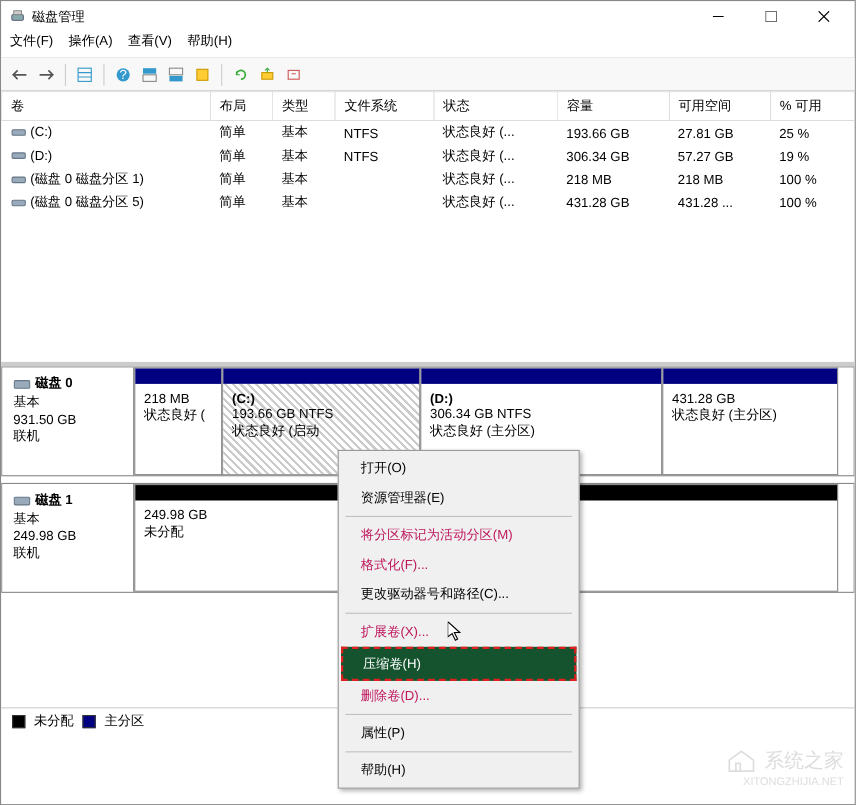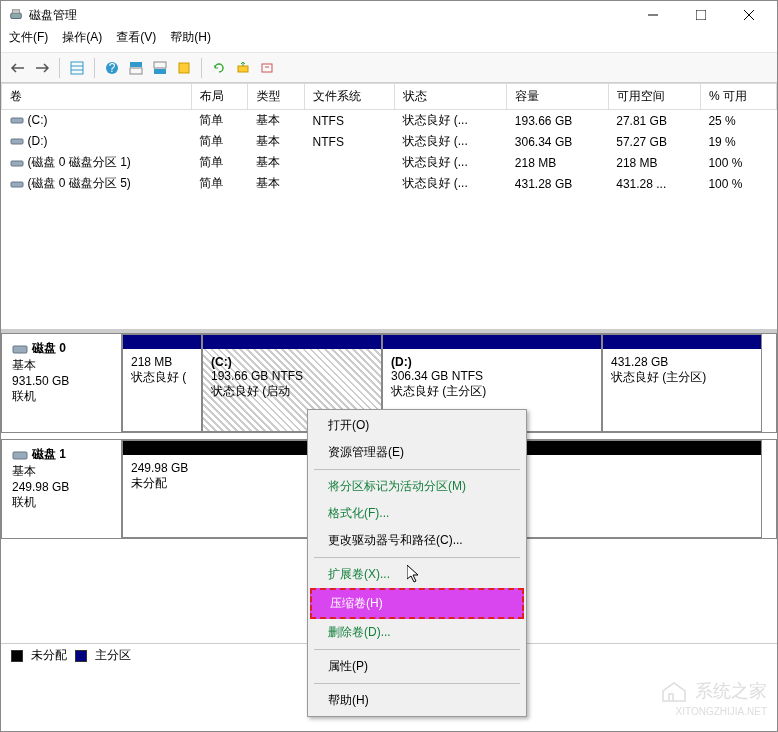--- a/index.html
+++ b/index.html
@@ -33,22 +33,22 @@
     .partition-band { height: 14px; background: #000080; }
     .partition-body { padding: 6px 8px; flex: 1; }
     .partition-body.hatched { background: repeating-linear-gradient(45deg, #fff, #fff 3px, #ccc 3px, #ccc 5px); }
     .partition.unallocated .partition-band { background: #000; }
     
     .legend { height: 24px; display: flex; align-items: center; gap: 8px; padding: 0 10px; border-top: 1px solid #ccc; }
     .legend-swatch { width: 12px; height: 12px; border: 1px solid #333; }
     
     .context-menu { position: absolute; left: 306px; top: 408px; width: 220px; background: #f0f0f0; border: 1px solid #999; box-shadow: 2px 2px 4px rgba(0,0,0,0.3); z-index: 100; padding: 2px; }
     .ctx-item { padding: 5px 18px; cursor: pointer; }
-    .ctx-item.disabled { color: #15803d; }
-    .ctx-item.highlighted { background: #d946ef; color: #fff; }
+    .ctx-item.disabled { color: #be185d; }
+    .ctx-item.highlighted { background: #14532d; color: #fff; }
     .ctx-item.boxed { border: 2px dashed #e02020; }
     .ctx-sep { height: 1px; background: #c0c0c0; margin: 3px 4px; }
     .cursor-arrow { position: absolute; left: 406px; top: 564px; z-index: 200; }
     
     .watermark { position: absolute; right: 10px; bottom: 28px; color: #ddd; font-size: 14px; display: flex; align-items: center; gap: 6px; pointer-events: none; }
     .watermark-url { position: absolute; right: 10px; bottom: 14px; color: #ddd; font-size: 10px; pointer-events: none; }
   </style>
 </head>
 <body>
 

